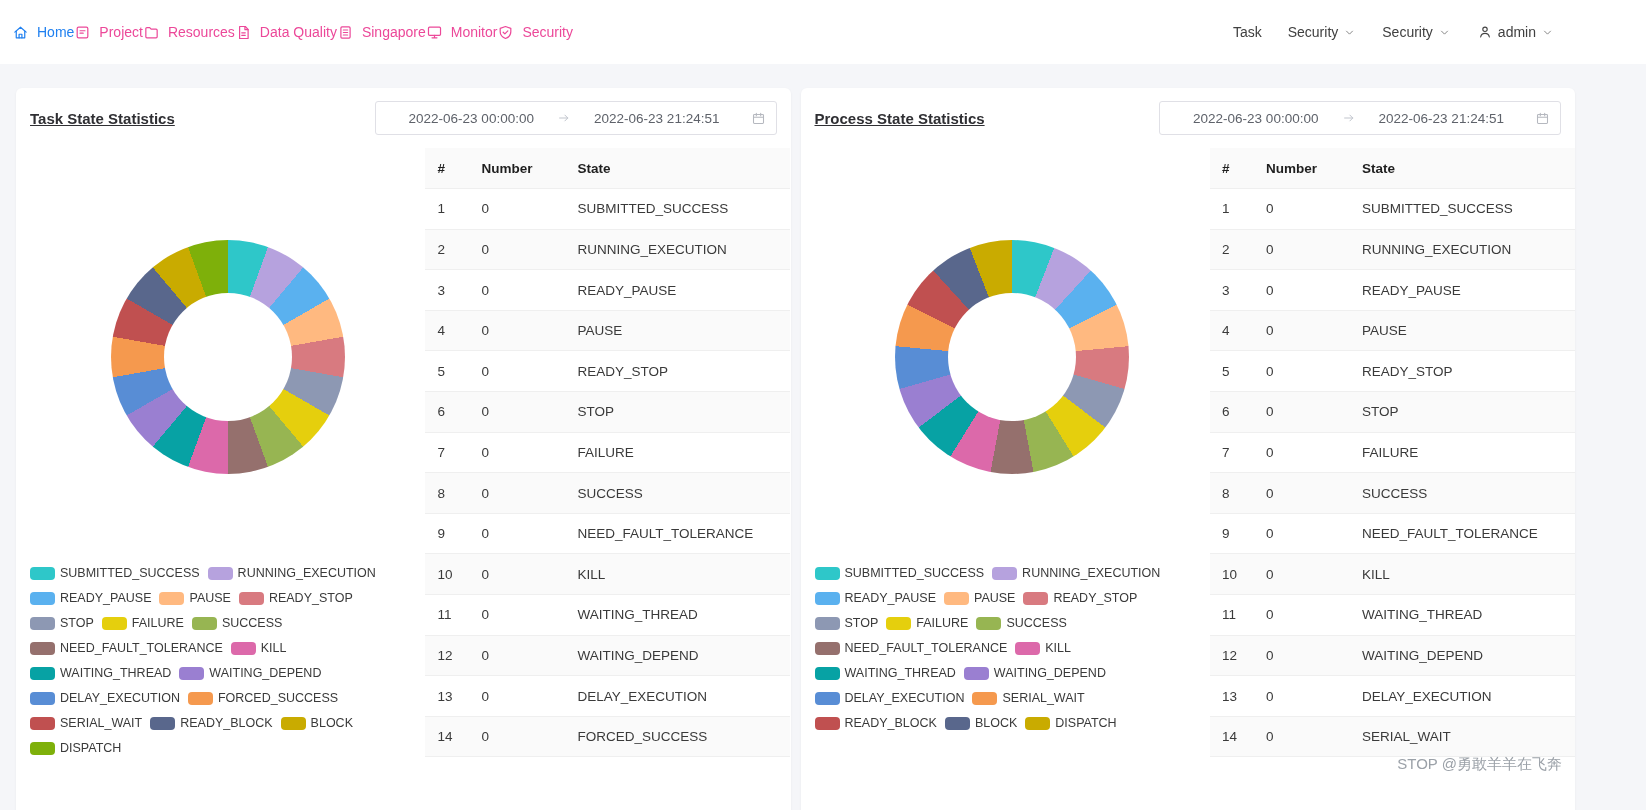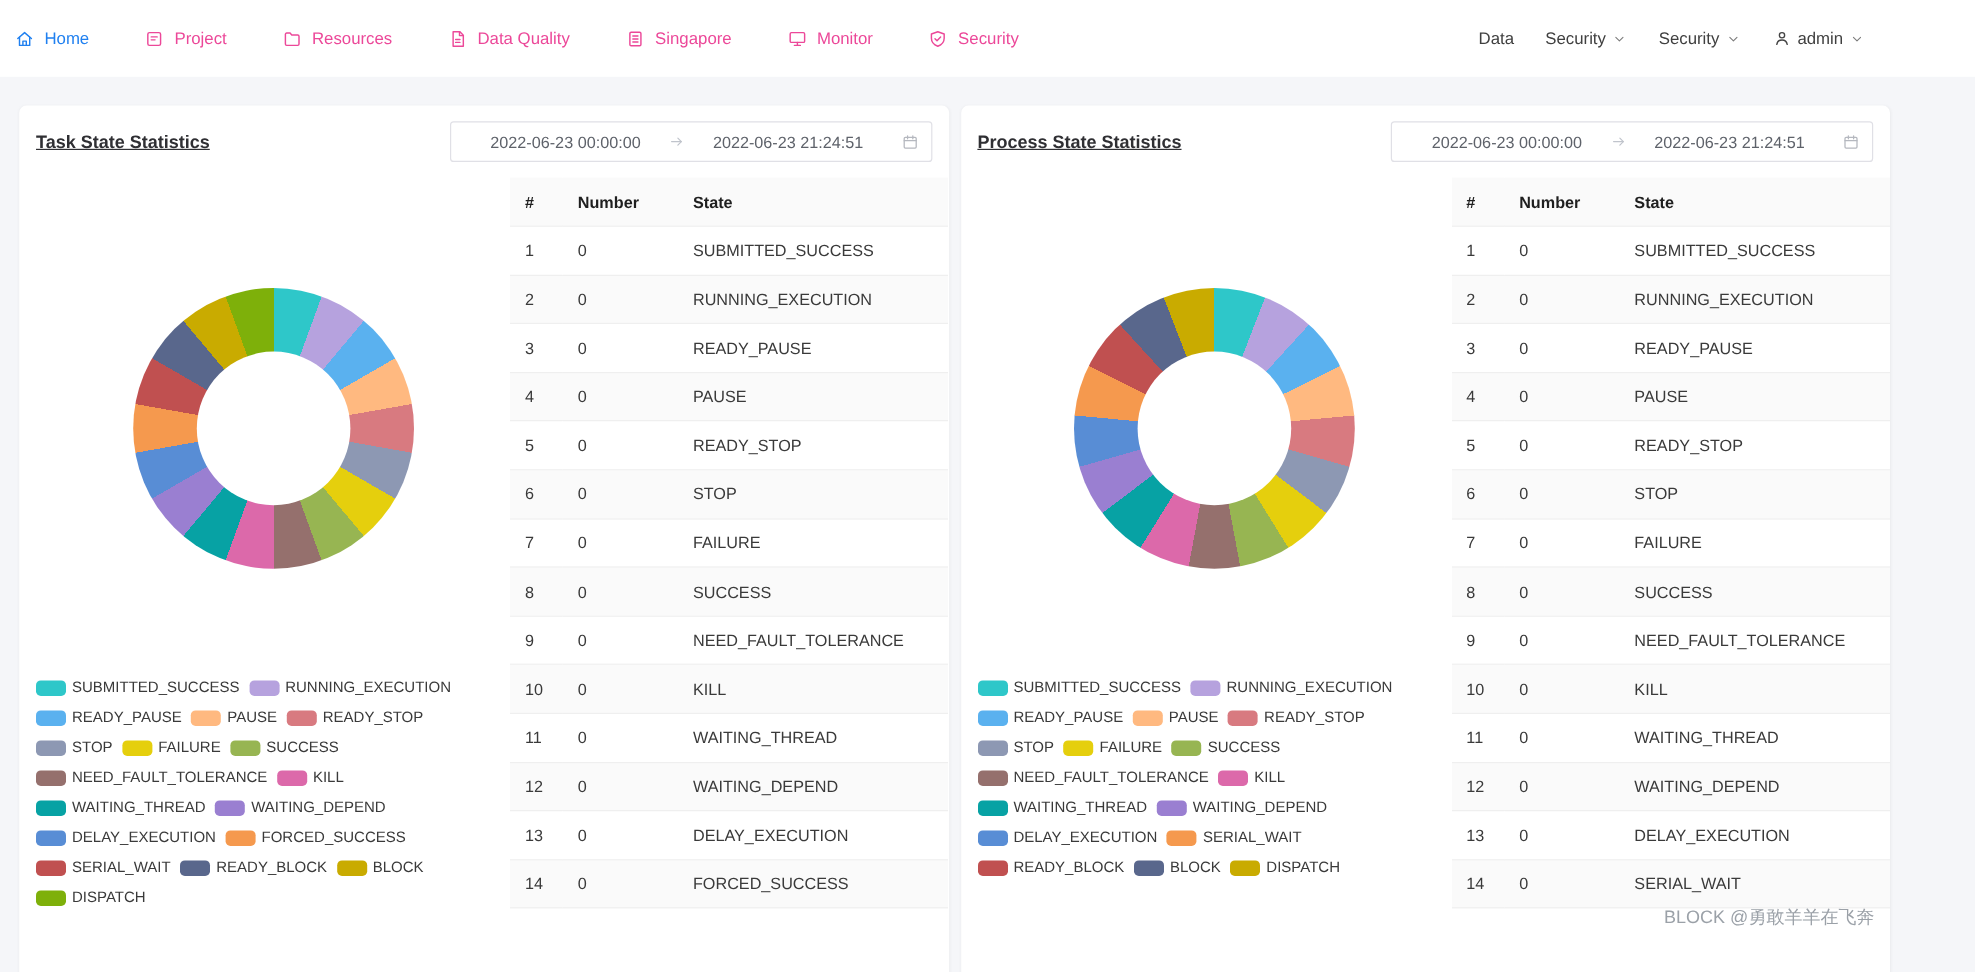--- a/index.html
+++ b/index.html
@@ -10,21 +10,21 @@
     background:#f5f6f9; color:#333;
     font-family:"Liberation Sans", sans-serif;
   }
   .icon svg { display:block; width:16px; height:16px; }
 
   
   .navbar { height:64px; background:#fff; display:flex; align-items:center; padding:0 92px 0 12px; }
   .brand { display:flex; align-items:center; gap:7px; margin-right:26px; cursor:pointer; }
   .brand .icon svg { width:40px; height:40px; }
   .brand-text { font-size:17px; font-weight:700; color:#1a1a1a; letter-spacing:.2px; }
-  .nav { display:flex; align-items:center; gap:46px; }
+  .nav { display:flex; align-items:center; }
   .nav-item { display:flex; align-items:center; gap:8px; font-size:14px; color:#ec4899; cursor:pointer; white-space:nowrap; }
   .nav-item .icon svg { width:17px; height:17px; }
   .nav-item.active { color:var(--accent); }
   .nav-right { margin-left:auto; display:flex; align-items:center; gap:26px; font-size:14px; color:#404040; }
   .dropdown { display:flex; align-items:center; gap:5px; cursor:pointer; }
   .dropdown .chev svg { width:13px; height:13px; color:#7d7d7d; }
   .theme-toggle { cursor:pointer; }
   .user-ic svg { width:16px; height:16px; color:#444; }
 
   
@@ -121,21 +121,21 @@
         <span class="icon">
           <svg viewBox="0 0 24 24" fill="none" stroke="currentColor" stroke-width="1.7" stroke-linecap="round" stroke-linejoin="round">
             <path d="M12 3.5l7.5 2.6v5c0 4.6-3.2 7.8-7.5 9.4-4.3-1.6-7.5-4.8-7.5-9.4v-5z"></path>
             <path d="M8.7 11.6l2.4 2.4 4.2-4.3"></path>
           </svg>
         </span>
         <span>Security</span>
       </div>
     </nav>
   <div class="nav-right">
-    <span class="theme-toggle">Data</span>
+    <span class="theme-toggle">Task</span>
     <span class="dropdown">
       <span>Security</span>
       <span class="icon chev">
           <svg viewBox="0 0 24 24" fill="none" stroke="currentColor" stroke-width="1.7" stroke-linecap="round" stroke-linejoin="round">
             <path d="M6.5 9.5 12 15l5.5-5.5"></path>
           </svg>
         </span>
     </span>
     <span class="dropdown">
       <span>Security</span>
@@ -530,13 +530,13 @@
               <td>14</td>
               <td>0</td>
               <td>SERIAL_WAIT</td>
             </tr>
           </tbody>
       </table>
     </div>
   </section>
   </main>
 
-<div class="watermark">BLOCK @勇敢羊羊在飞奔</div>
+<div class="watermark">STOP @勇敢羊羊在飞奔</div>
 
 </body></html>

